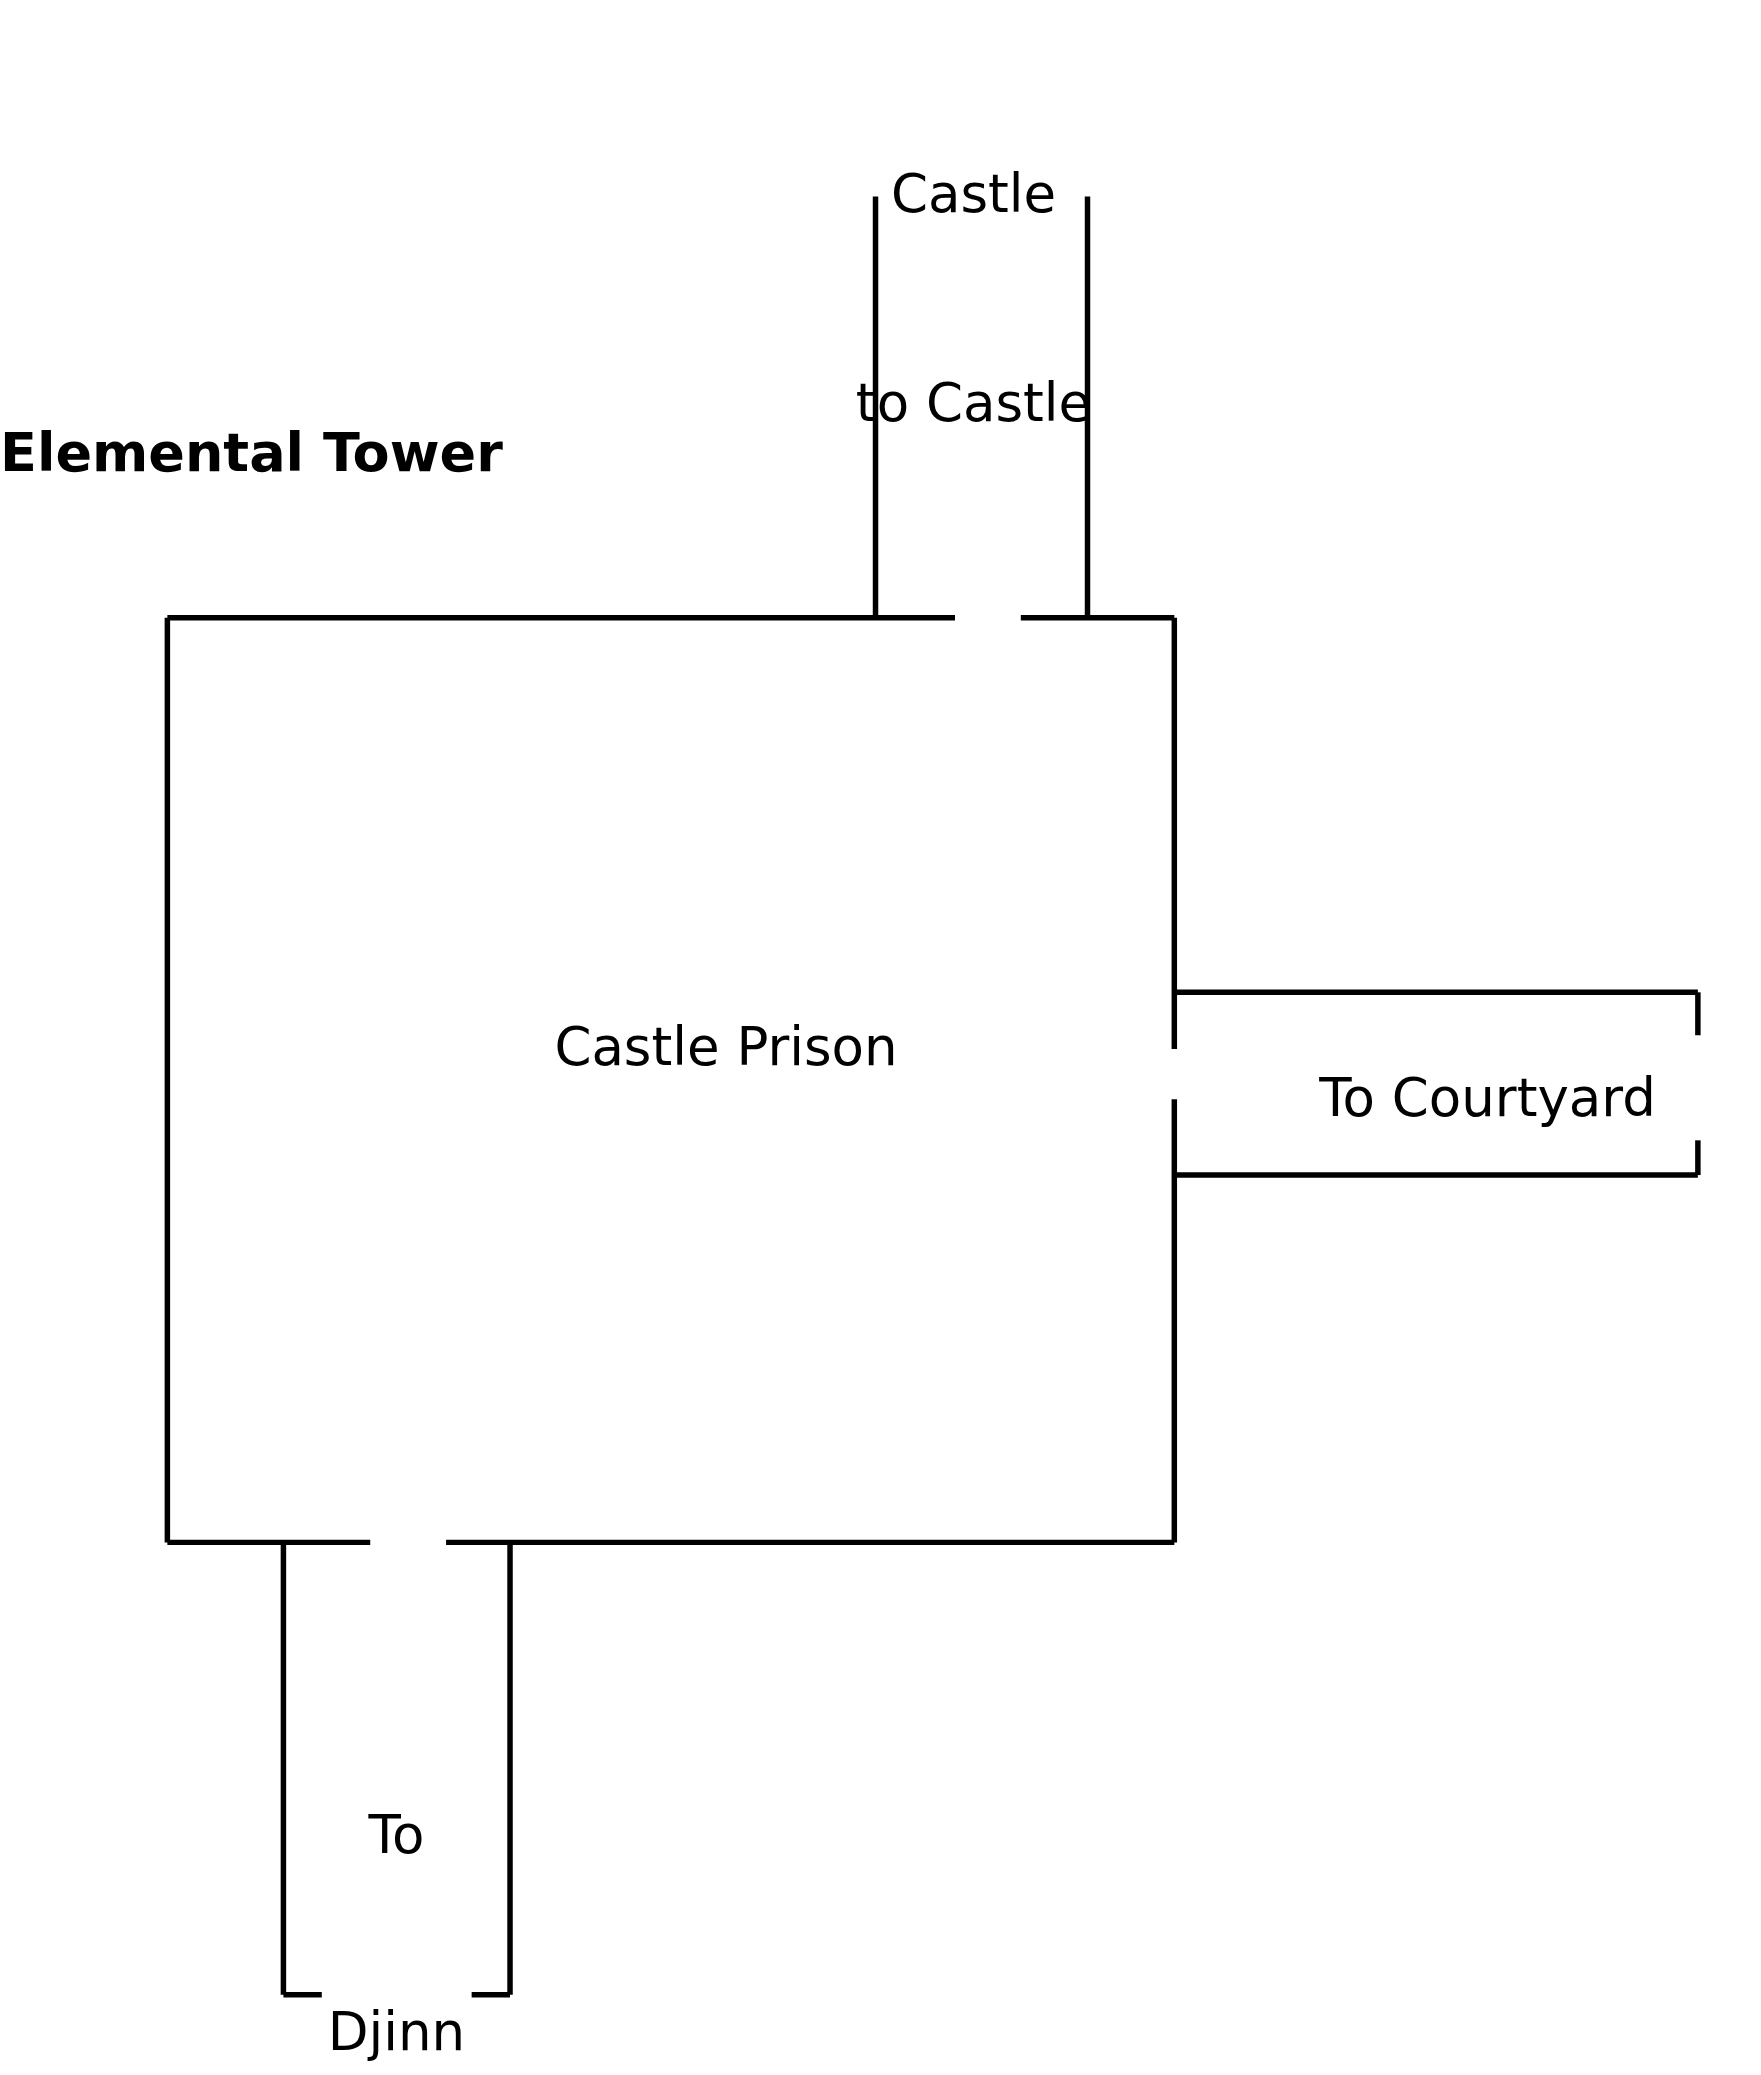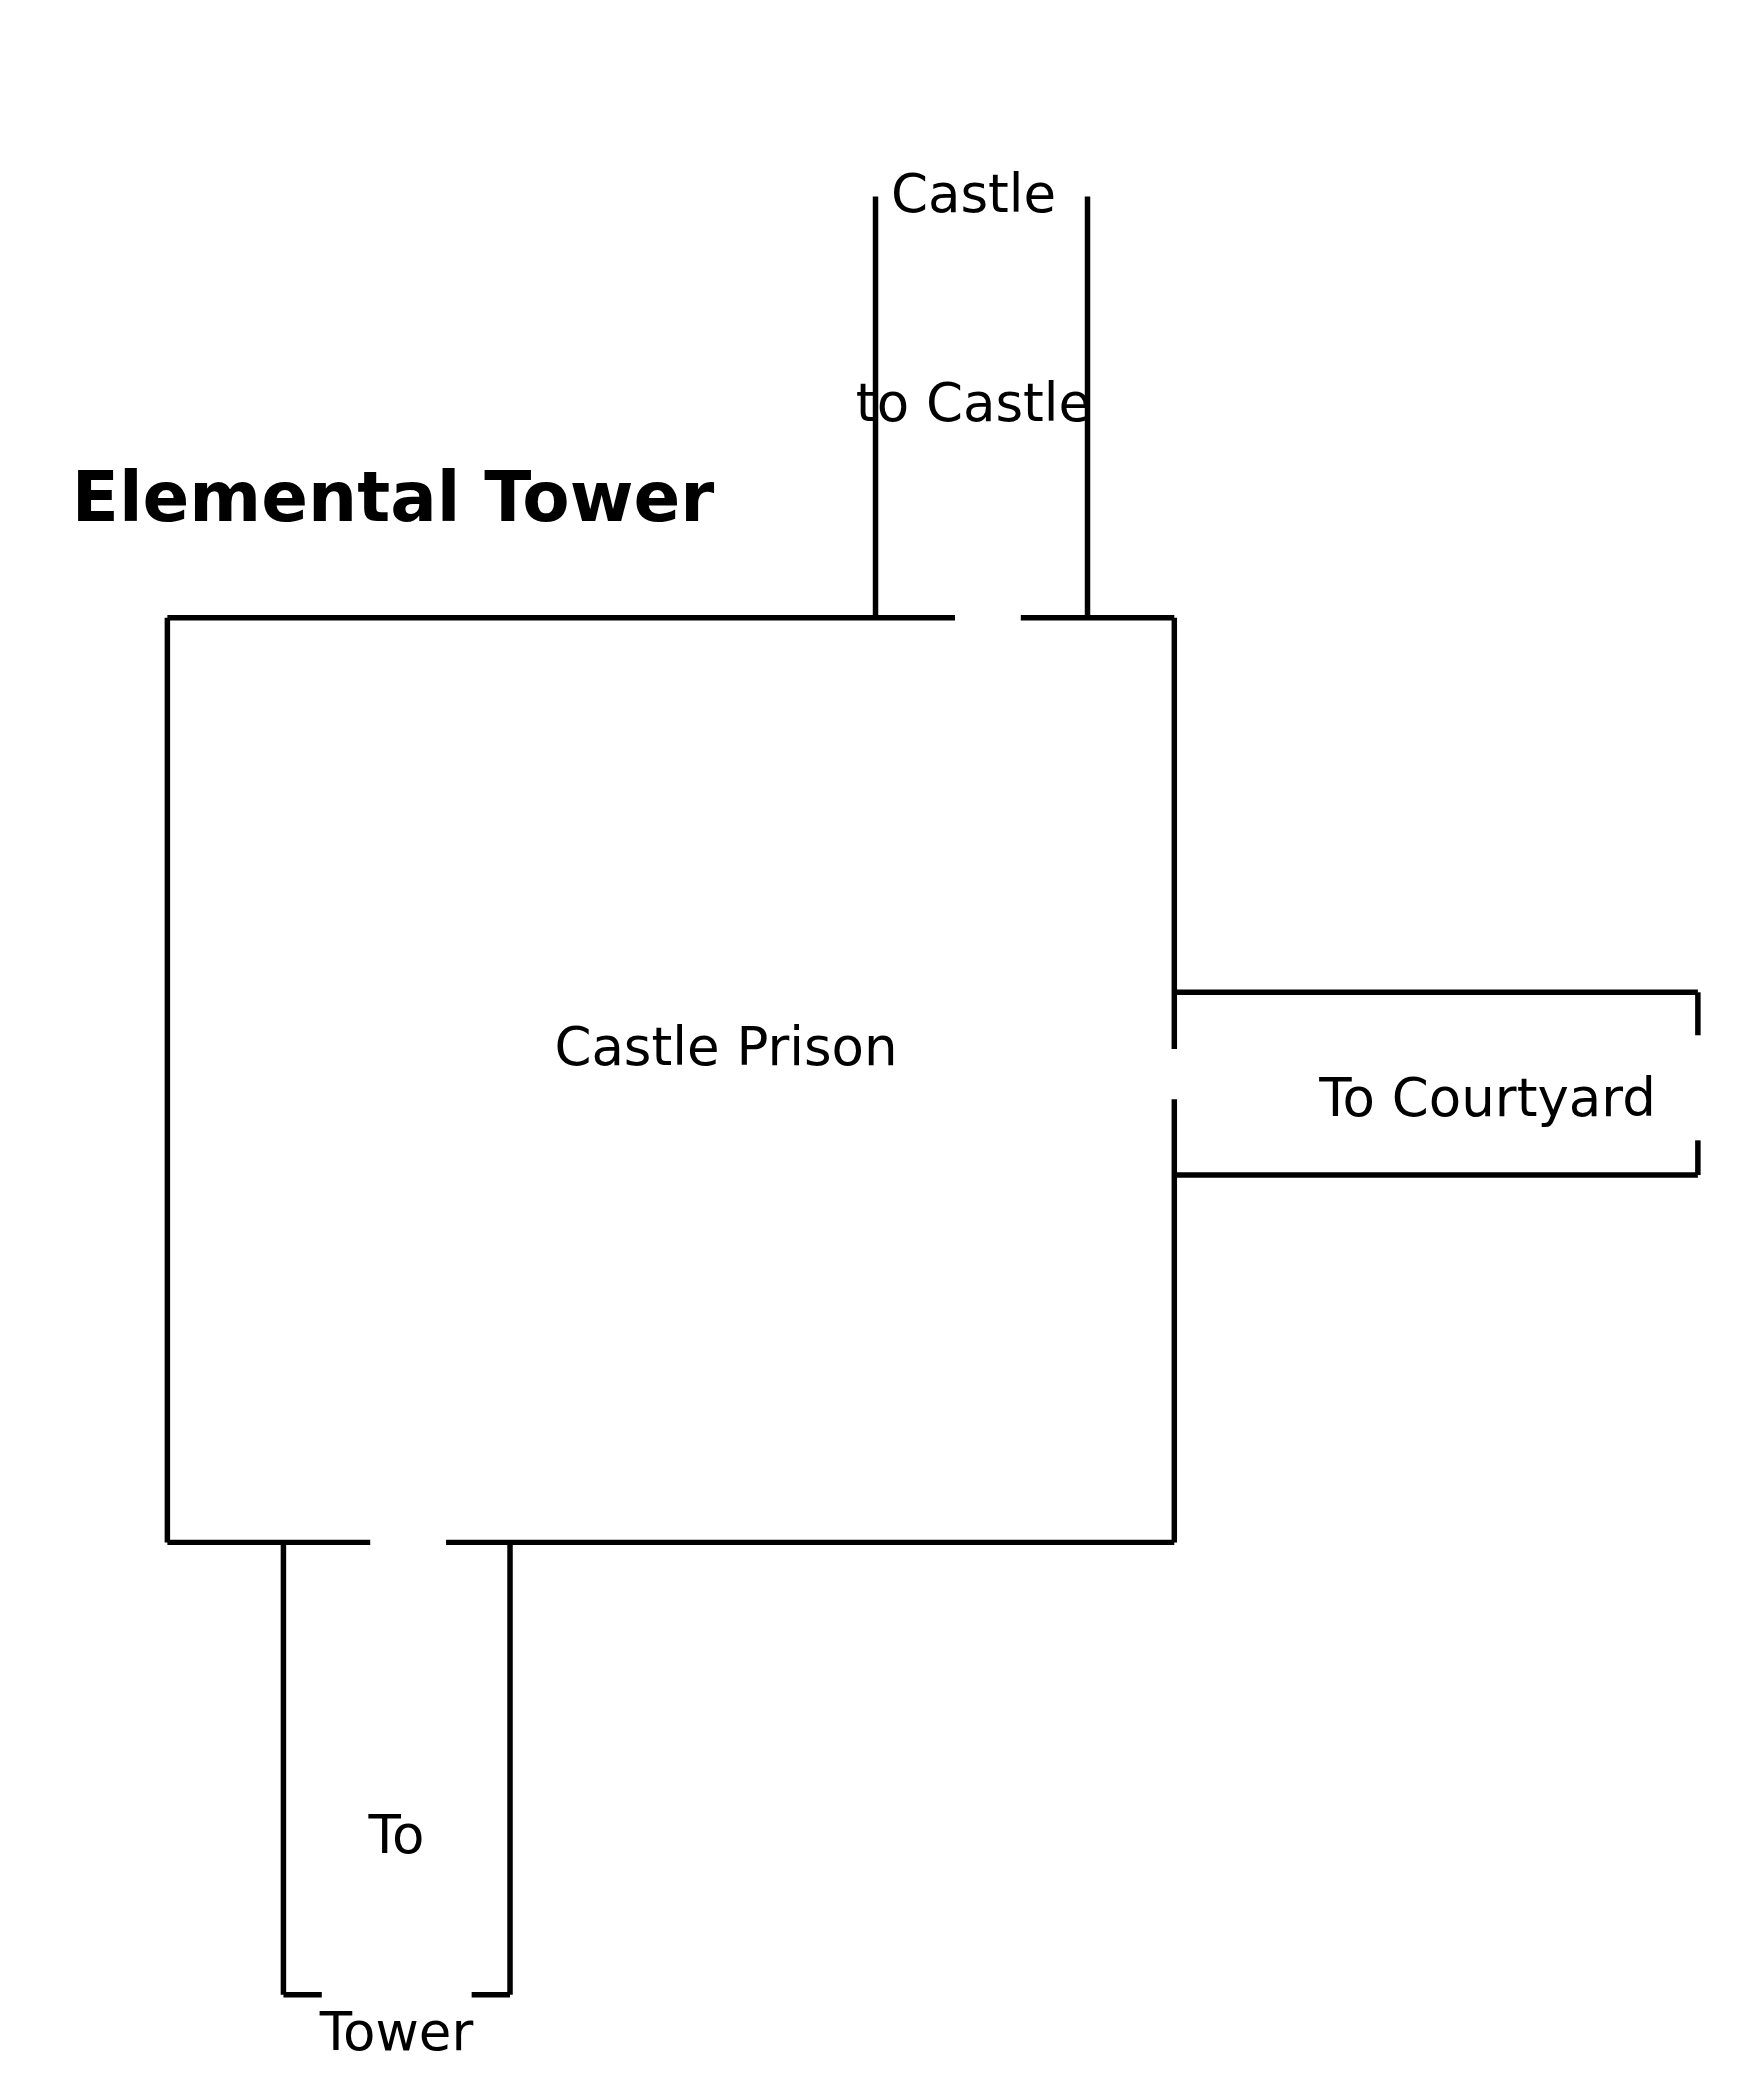--- a/index.html
+++ b/index.html
@@ -28,23 +28,23 @@
   }
   .map-label {
     position: absolute;
     color: #000000;
     white-space: pre;
     line-height: 1.18;
     user-select: none;
   }
   .map-title {
     font-weight: bold;
-    font-size: 69px;
+    font-size: 54px;
     letter-spacing: 0px;
-    text-align: center;
+    text-align: left;
   }
   .room-label {
     font-size: 53px;
     text-align: center;
   }
   .corridor-label {
     font-size: 53px;
     text-align: center;
   }
   
@@ -131,18 +131,18 @@
     <span id="bridge-line-1">Castle</span>
     <span id="bridge-line-2">to Castle</span>
   </div>
 
   <div id="djinn-prison-label" class="map-label room-label">Castle Prison</div>
 
   <div id="courtyard-label" class="map-label corridor-label">To Courtyard</div>
 
   <div id="east-stairs-label" class="map-label corridor-label">
     <span id="east-stairs-line-1">To</span>
-    <span id="east-stairs-line-2">Tower</span>
+    <span id="east-stairs-line-2">Djinn</span>
     
   </div>
 
 </div>
 
 
 </body></html>

